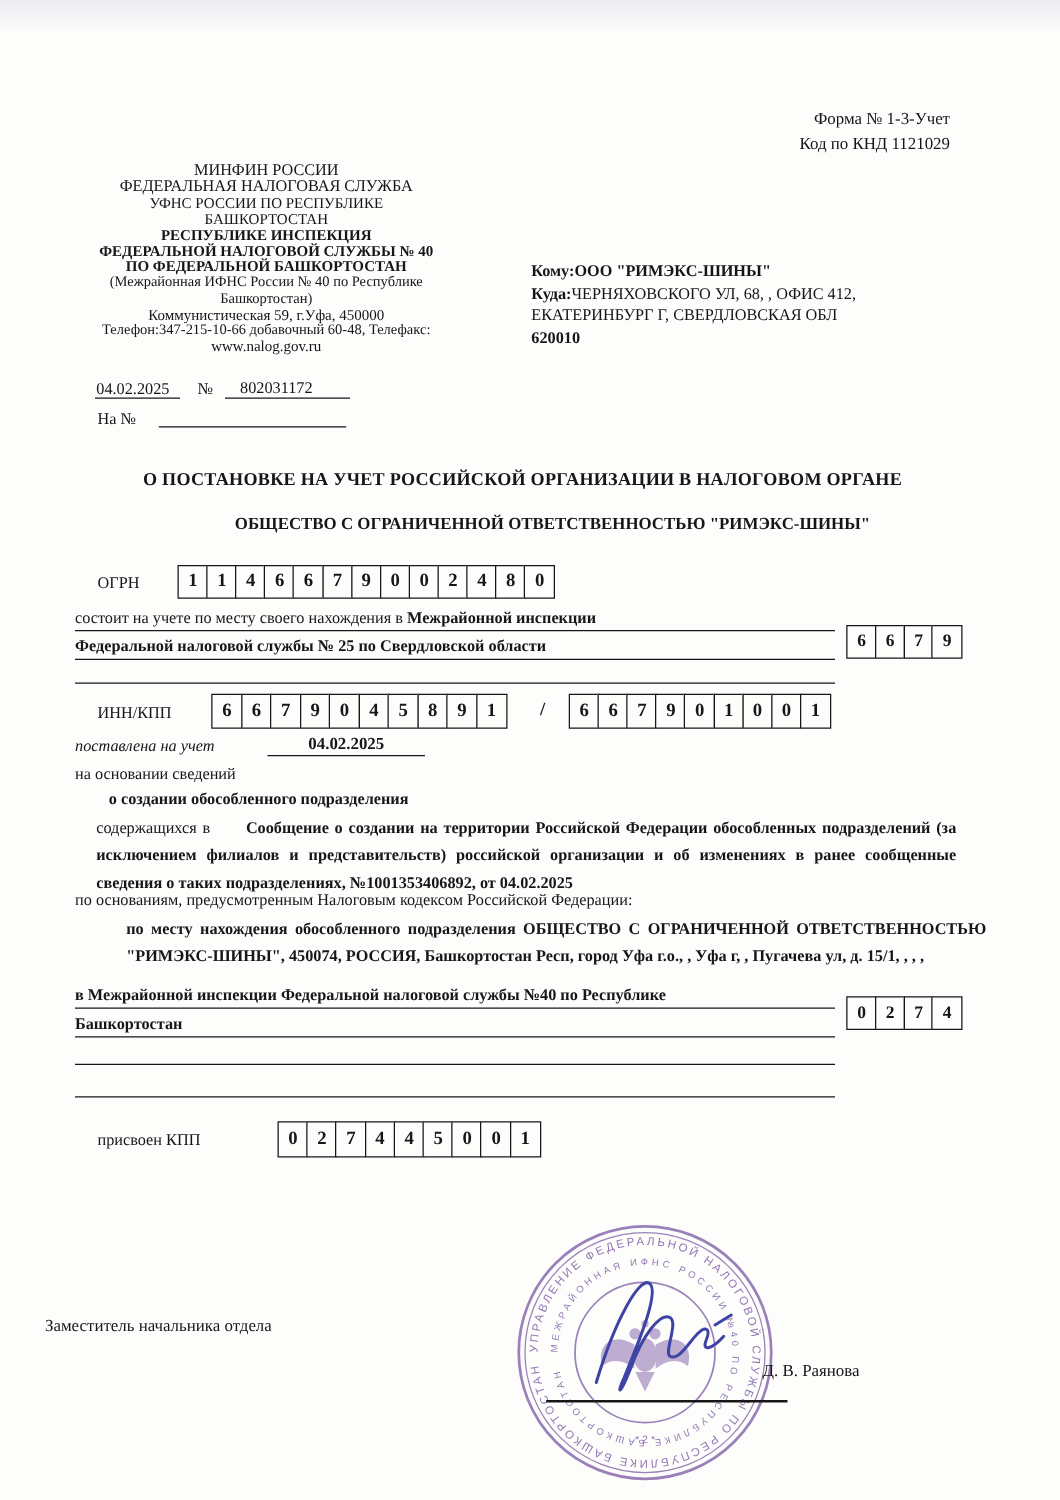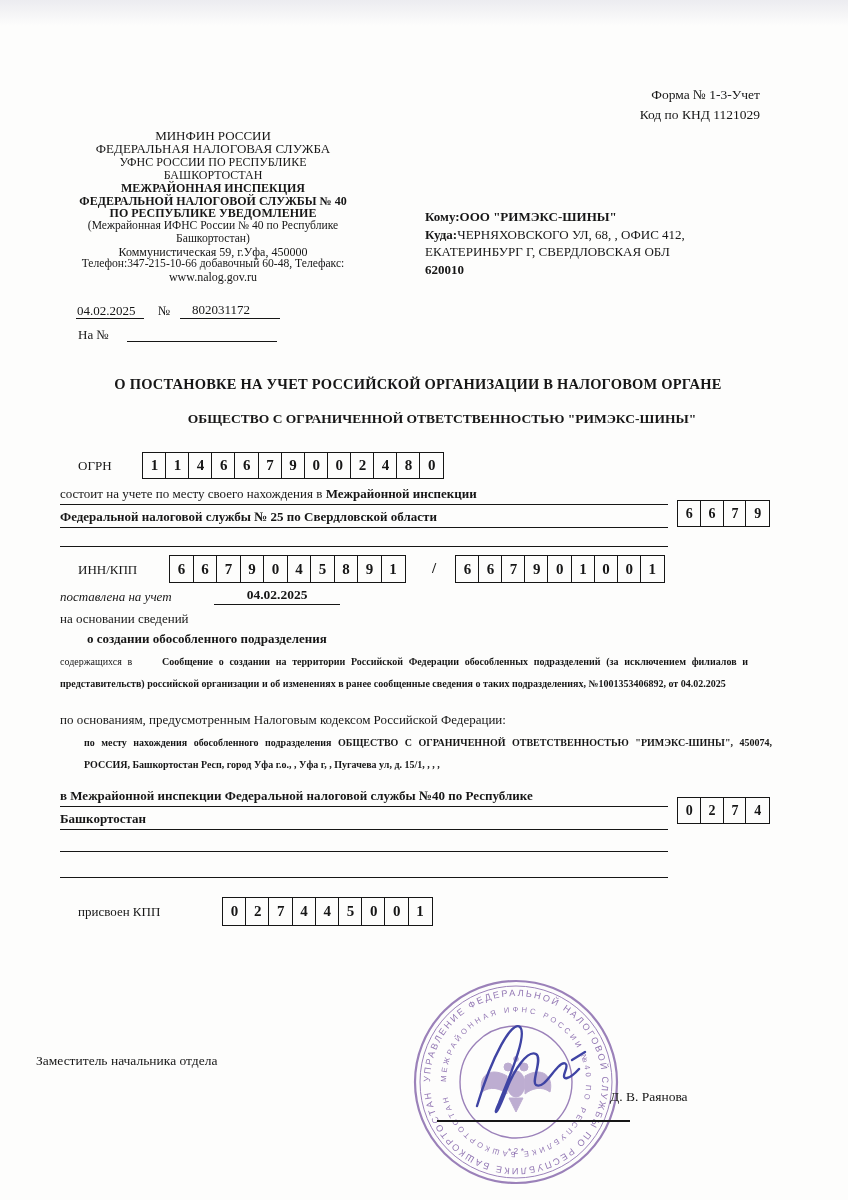--- a/index.html
+++ b/index.html
@@ -8,21 +8,21 @@
   .page{position:absolute;inset:0;background:#fdfdfc;}
   .edge-top{position:absolute;left:0;top:0;right:0;height:26px;
        background:linear-gradient(#ececf0,#fdfdfc);}
   .abs{position:absolute;}
   .r{position:absolute;border-bottom:1.6px solid #161616;height:0;}
   .c{text-align:center;}
   .b{font-weight:bold;}
   .u{text-decoration-thickness:1.5px;text-underline-offset:3px;padding-left:24px;}
   .fs12{font-size:12px;line-height:12.8px;}
   .fs13{font-size:13px;}
-  .just{text-align:justify;line-height:22px;font-size:10px;}
+  .just{text-align:justify;line-height:22px;font-size:13px;margin-left:17px;}
   .cells{position:absolute;display:flex;}
   .cells .cell{box-sizing:border-box;border:1.7px solid #161616;margin-left:-1.7px;
        display:flex;align-items:center;justify-content:center;
        font-weight:bold;background:#fdfdfc;}
   .cells .cell:first-child{margin-left:0;}
   .cells-og .cell{width:24.8px;height:27px;font-size:15px;}
   .cells-code .cell{width:24.5px;height:27px;font-size:14px;}
   .cells-inn .cell{width:25.2px;height:28px;font-size:15px;}
   .cells-kpp .cell{width:24.8px;height:28px;font-size:15px;}
   .cells-kppa .cell{width:24.9px;height:29px;font-size:15px;}
@@ -40,23 +40,23 @@
   <div class="abs" style="left:480px;top:66px;width:280px;text-align:right;font-size:13.5px;line-height:20px;margin-top:19px;">
     <div>Форма № 1-3-Учет</div>
     <div>Код по КНД 1121029</div>
   </div>
 
   <div class="abs sender">
     <div style="font-size:13px;">МИНФИН РОССИИ</div>
     <div style="font-size:13px;">ФЕДЕРАЛЬНАЯ НАЛОГОВАЯ СЛУЖБА</div>
     <div class="fs12">УФНС РОССИИ ПО РЕСПУБЛИКЕ</div>
     <div class="fs12">БАШКОРТОСТАН</div>
-    <div class="fs12 b">МЕЖРАЙОННАЯ ИНСПЕКЦИЯ</div>
+    <div class="fs12 b">РЕСПУБЛИКЕ ИНСПЕКЦИЯ</div>
     <div class="fs12 b">ФЕДЕРАЛЬНОЙ НАЛОГОВОЙ СЛУЖБЫ № 40</div>
-    <div class="fs12 b">ПО РЕСПУБЛИКЕ УВЕДОМЛЕНИЕ</div>
+    <div class="fs12 b">ПО ФЕДЕРАЛЬНОЙ БАШКОРТОСТАН</div>
     <div style="font-size:11.6px;line-height:12.6px;">(Межрайонная ИФНС России № 40 по Республике</div>
     <div style="font-size:11.6px;line-height:12.6px;">Башкортостан)</div>
     <div class="fs12">Коммунистическая 59, г.Уфа, 450000</div>
     <div style="font-size:11.6px;line-height:12.6px;">Телефон:347-215-10-66 добавочный 60-48, Телефакс:</div>
     <div class="fs12">www.nalog.gov.ru</div>
   </div>
 
   <div class="abs" style="left:425px;top:208px;width:300px;font-size:13px;line-height:17.5px;">
     <div><span class="b">Кому:</span><span class="b">ООО "РИМЭКС-ШИНЫ"</span></div>
     <div><span class="b">Куда:</span><span>ЧЕРНЯХОВСКОГО УЛ, 68, , ОФИС 412,</span></div>

